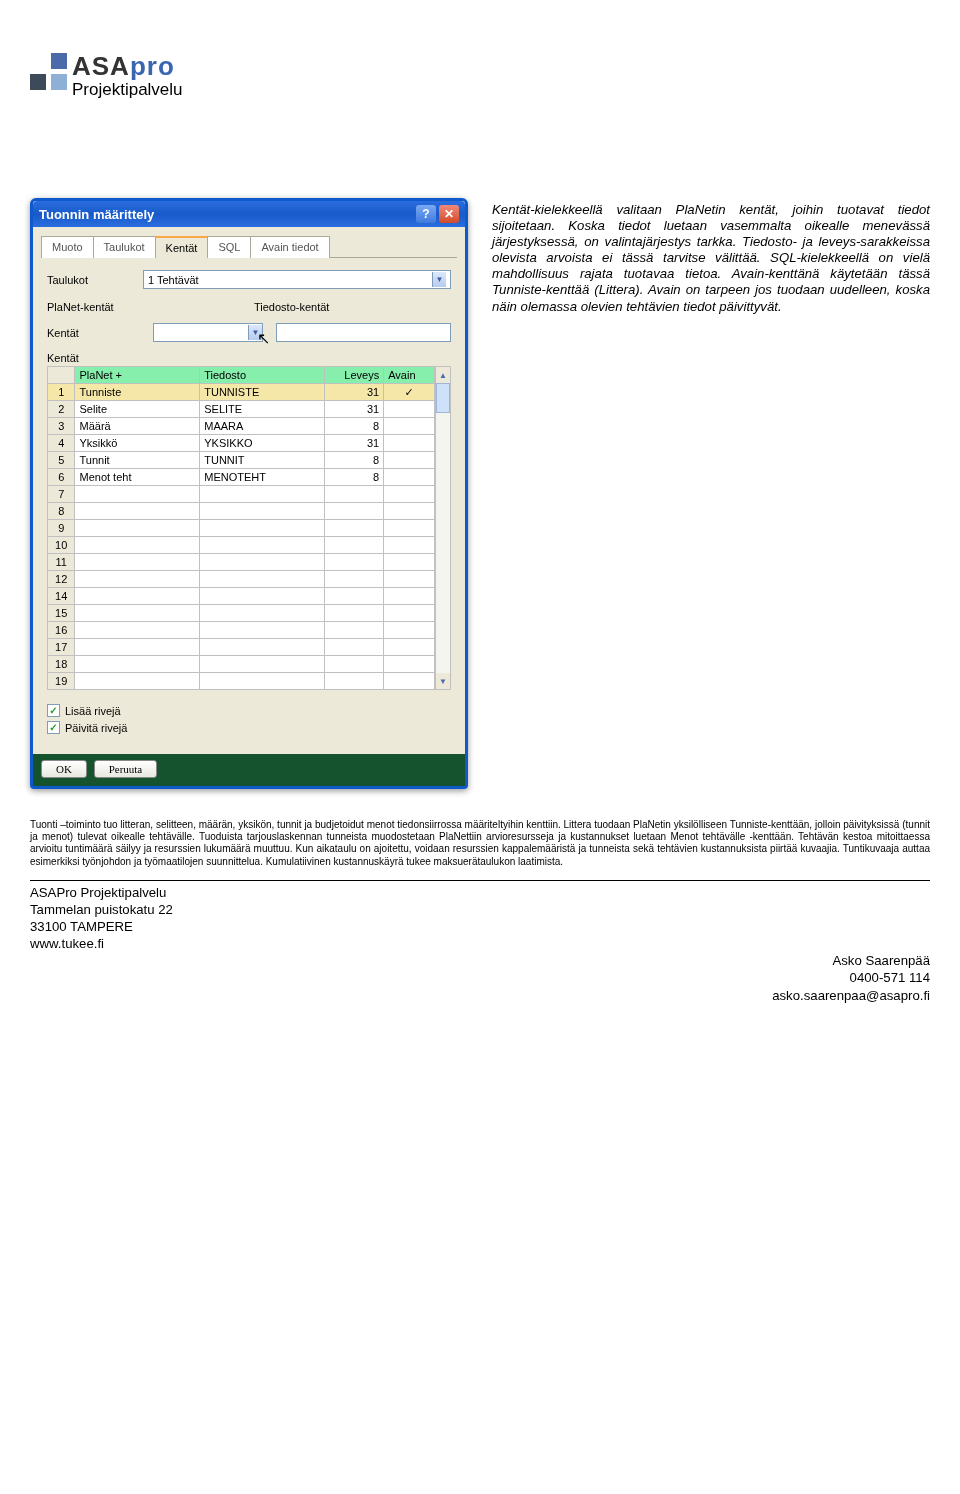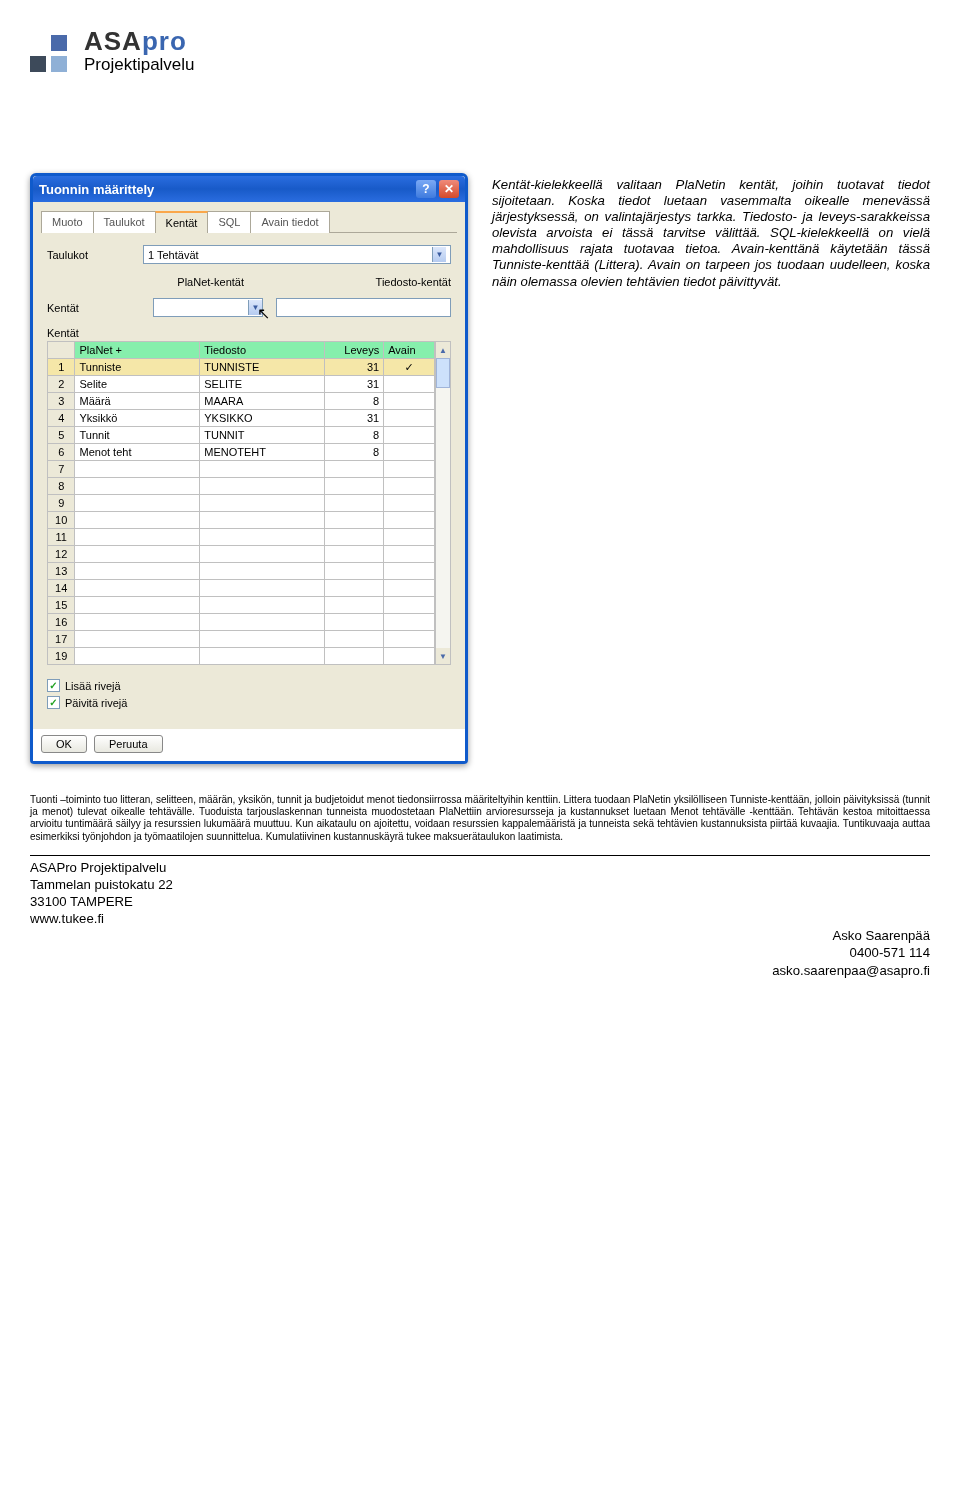--- a/index.html
+++ b/index.html
@@ -5,21 +5,21 @@
   * { box-sizing: border-box; }
   body {
     margin: 0;
     font-family: Arial, sans-serif;
     background: #fff;
     width: 960px;
     position: relative;
   }
   
   .header { padding: 28px 30px 8px 30px; }
-  .logo { display: flex; align-items: flex-end; gap: 16px; }
+  .logo { display: flex; align-items: flex-start; gap: 4px; margin-top: 25px; }
   .logo-squares { width: 38px; height: 38px; display:grid; grid-template-columns: 1fr 1fr; grid-template-rows:1fr 1fr; gap:3px;}
   .sq { width:16px; height:16px; }
   .sq.blue1 { background:#4a6aaa; grid-column:2; grid-row:1;}
   .sq.blue2 { background:#3d4a5a; grid-column:1; grid-row:2;}
   .sq.blue3 { background:#8fb0d6; grid-column:2; grid-row:2;}
   .logo-text { line-height: 1; }
   .logo-line1 { font-size:26px; font-weight:bold; letter-spacing:1px;}
   .logo-line1 .asa{ color:#333;}
   .logo-line1 .pro{ color:#3a66b0;}
   .logo-line2 { font-size:17px; color:#000; margin-top:2px;}
@@ -56,21 +56,21 @@
   .tab:not(.active){ background:#ffffff; color:#555;}
   .tabs-filler { flex:1; border-bottom: none; }
   .form-area { padding: 12px 6px 4px 6px;}
   .form-row { display:flex; align-items:center; margin-bottom:12px;}
   .form-row label { width:96px; font-size:11px;}
   .form-row .field {
     flex:1; height:19px; background:#fff; border:1px solid #7f9db9;
     display:flex; align-items:center; padding:0 4px; font-size:11px; justify-content:space-between;
   }
   .dd-arrow { width:14px; height:15px; background:linear-gradient(#dce7fb,#b5cbf0); border-left:1px solid #7f9db9; display:flex; align-items:center; justify-content:center; font-size:8px; color:#3a5b9f;}
-  .two-col { display:flex; gap:10px; margin-top:2px;text-align:right;}
+  .two-col { display:flex; gap:10px; margin-top:2px;}
   .two-col .col { flex:1; }
   .two-col .col .caption { font-size:11px; margin-bottom:4px;}
   .kentat-row { display:flex; align-items:center; gap:10px; margin-top:6px;}
   .kentat-row label{width:96px;}
   .small-field {
     width:110px; height:19px; background:#fff; border:1px solid #7f9db9; display:flex; align-items:center; justify-content:flex-end; font-size:11px;
   }
   .wide-field { flex:1; height:19px; background:#fff; border:1px solid #7f9db9;}
   .cursor-icon { position:relative; left:-6px; top:6px; font-size:16px;}
   .section-lbl { margin:10px 0 2px 0; font-size:11px;}
@@ -89,21 +89,21 @@
   .grid-inner { flex:1; overflow:hidden;}
   .scrollbar { width:16px; background:#ece9d8; border:1px solid #c0c0c0; display:flex; flex-direction:column; }
   .sb-btn { height:16px; display:flex; align-items:center; justify-content:center; font-size:8px; color:#4a6aaa;}
   .sb-track { flex:1; background:#f5f5f0;}
   .sb-thumb { background:#cde1fb; border:1px solid #a0b4d8; height:30px;}
 
   .checks { margin:14px 0 8px 0;}
   .chk { display:flex; align-items:center; gap:5px; margin-bottom:4px;}
   .chkbox { width:13px; height:13px; border:1px solid #7f9db9; background:#fff; display:flex; align-items:center; justify-content:center; color:#21a121; font-size:10px; font-weight:bold;}
 
-  .dlg-buttons { padding:6px 8px 8px 8px; border-top: none; background:#ffffff;}
+  .dlg-buttons { padding:6px 8px 8px 8px; border-top: none; background:#14532d;font-family:Liberation Serif, serif;}
   .dlg-btn {
     display:inline-block; padding:2px 14px; border:1px solid #888; background:linear-gradient(#fff,#e8e8e0); border-radius:3px; font-size:11px; margin-right:4px;
   }
 
   
   .side-text { font-size:13.2px; font-style:italic; text-align:justify; line-height:1.22; flex:1; padding-top: 4px;}
 
   
   .body-text { font-size:10px; text-align:justify; padding: 0 30px 160px 30px; line-height:1.22;}
 
@@ -286,27 +286,20 @@
                       <td class="col-avain"></td>
                     </tr>
                     <tr>
                       <td class="rownum">12</td>
                       <td></td>
                       <td></td>
                       <td style="text-align:right"></td>
                       <td class="col-avain"></td>
                     </tr>
                     <tr>
-                      <td class="rownum">13</td>
-                      <td></td>
-                      <td></td>
-                      <td style="text-align:right"></td>
-                      <td class="col-avain"></td>
-                    </tr>
-                    <tr>
                       <td class="rownum">14</td>
                       <td></td>
                       <td></td>
                       <td style="text-align:right"></td>
                       <td class="col-avain"></td>
                     </tr>
                     <tr>
                       <td class="rownum">15</td>
                       <td></td>
                       <td></td>
@@ -315,20 +308,27 @@
                     </tr>
                     <tr>
                       <td class="rownum">16</td>
                       <td></td>
                       <td></td>
                       <td style="text-align:right"></td>
                       <td class="col-avain"></td>
                     </tr>
                     <tr>
                       <td class="rownum">17</td>
+                      <td></td>
+                      <td></td>
+                      <td style="text-align:right"></td>
+                      <td class="col-avain"></td>
+                    </tr>
+                    <tr>
+                      <td class="rownum">18</td>
                       <td></td>
                       <td></td>
                       <td style="text-align:right"></td>
                       <td class="col-avain"></td>
                     </tr>
                     <tr>
                       <td class="rownum">19</td>
                       <td></td>
                       <td></td>
                       <td style="text-align:right"></td>

